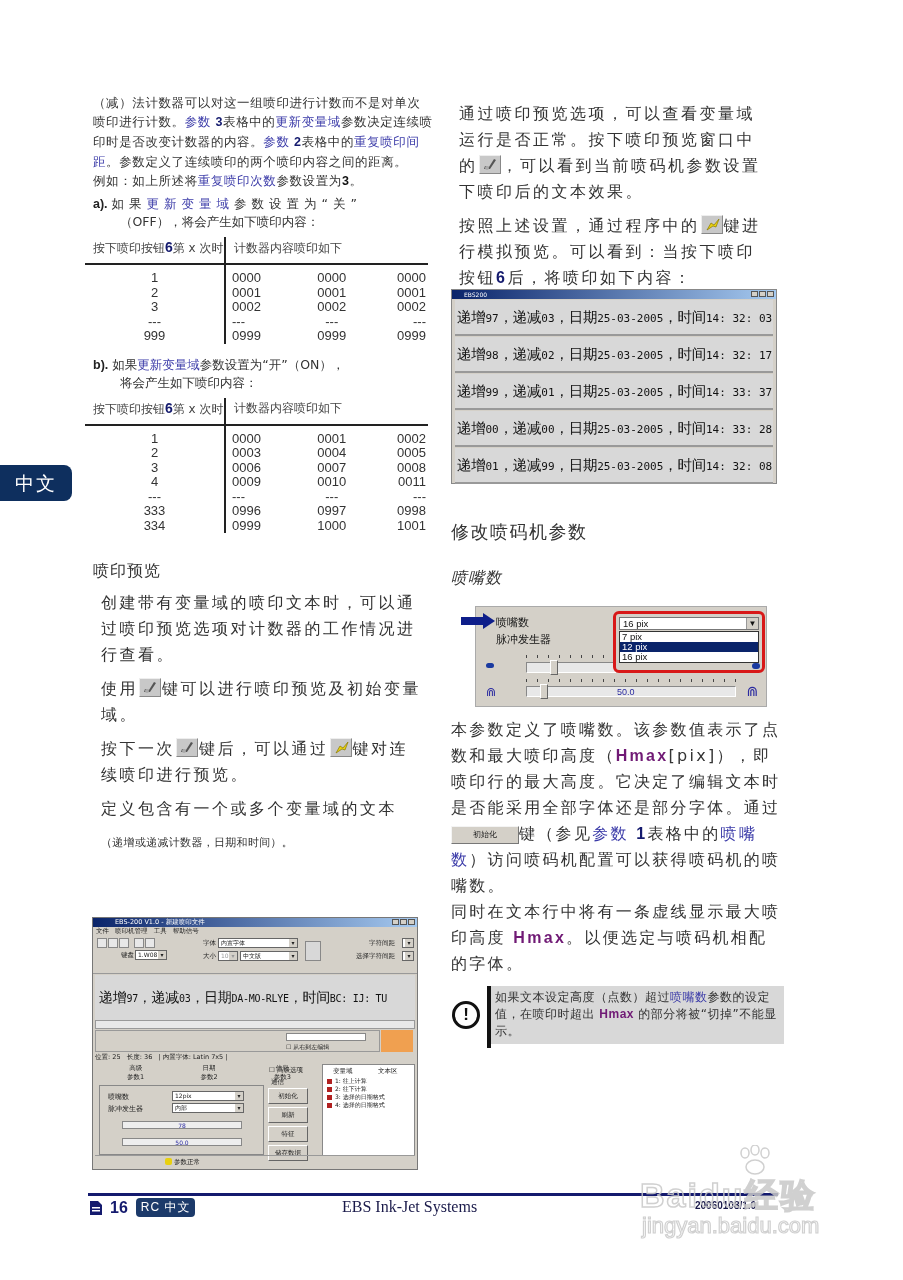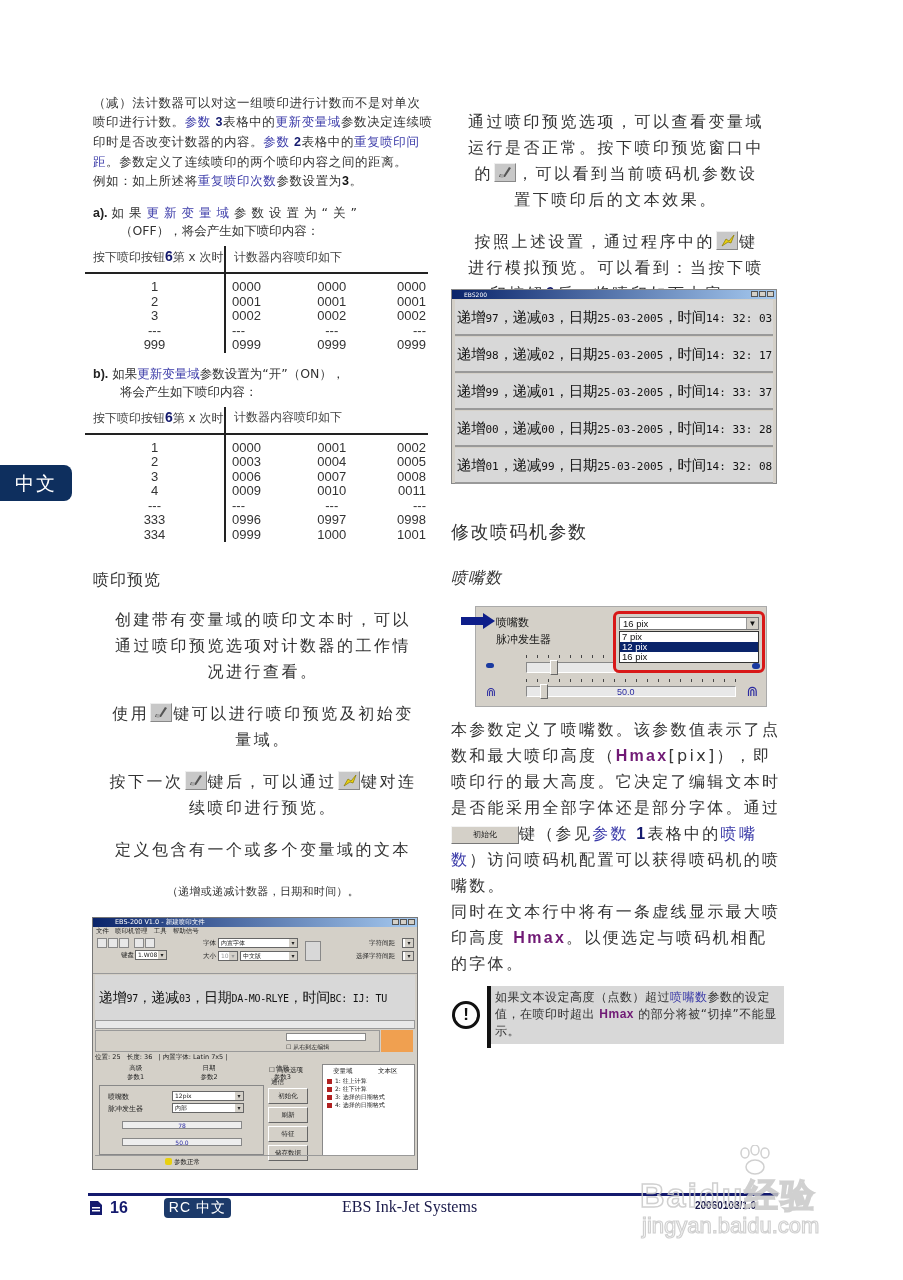--- a/index.html
+++ b/index.html
@@ -6,39 +6,39 @@
   html, body { width: 903px; height: 1280px; background: #ffffff; overflow: hidden; }
   body { position: relative; font-family: "DejaVu Sans", sans-serif; color: #333; }
 
   .link { color: #3a3aa8; }
   .num { font-family: "Liberation Sans", sans-serif; font-weight: bold; color: #141a6e; }
   .b { font-family: "Liberation Sans", sans-serif; font-weight: bold; color: #701a75; }
 
   
   .col-left { position: absolute; left: 93px; top: 93px; width: 340px; }
   .small-para { font-size: 12.5px; line-height: 19px; color: #333; letter-spacing: 0.6px; }
-  .item { font-size: 12.5px; line-height: 18px; margin-top: 13px; }
+  .item { font-size: 12.5px; line-height: 18px; margin-top: 4px; }
   .item .lbl { font-family: "Liberation Sans", sans-serif; font-weight: bold; color: #222; }
   .item .indent { padding-left: 27px; display: block; }
 
   table.cnt { border-collapse: collapse; width: 343px; margin-left: -8px; margin-top: 6px; font-family: "Liberation Sans", sans-serif; }
   table.cnt th { font-weight: normal; text-align: left; font-size: 12px; color: #444; padding: 2px 0 6px 8px; vertical-align: top; font-family: "DejaVu Sans", sans-serif; }
   table.cnt th.h1 { width: 140px; border-right: 2px solid #222; line-height: 17px; margin-top: 39px; }
   table.cnt th.h2 { vertical-align: middle; padding-left: 8px; }
   table.cnt thead tr { border-bottom: 2px solid #222; }
   table.cnt td { font-size: 13px; color: #333; line-height: 14.5px; padding: 0; }
   table.cnt td.c0 { text-align: center; border-right: 2px solid #222; }
   table.cnt td.c1 { padding-left: 6px; }
   table.cnt td.c2 { text-align: center; }
   table.cnt td.c3 { text-align: right; padding-right: 2px; }
   table.cnt tbody tr:first-child td { padding-top: 6px; }
 
   .sec-title { font-size: 16px; color: #333; margin-top: 22px; letter-spacing: 1px; }
   .big-para { font-size: 16px; line-height: 26px; color: #333; letter-spacing: 2.5px; margin-top: 8px; }
-  .big-para p { margin: 16px; text-align: center; }
+  .big-para p { margin: 8px; }
   .small-note { font-size: 11px; letter-spacing: 0.3px; color: #333; }
 
   .ico { display: inline-block; width: 22px; height: 19px; background: #c8c8c8; border: 1px solid #888; border-top-color: #eee; border-left-color: #eee; vertical-align: -3px; position: relative; margin: 0 1px; }
   .ico svg { position: absolute; left: 2px; top: 1px; }
 
   
   .app { position: absolute; left: 92px; top: 917px; width: 326px; height: 253px; background: #d4d0c8; border: 1px solid #777; font-size: 7px; color: #222; overflow: hidden; }
   .app .tbar { height: 9px; background: linear-gradient(90deg, #0a246a, #a6caf0); color: #fff; font-size: 6.5px; line-height: 9px; padding-left: 22px; position: relative; }
   .app .tbar .wbtn { position: absolute; right: 2px; top: 1px; display: flex; gap: 1px; }
   .app .tbar .wbtn span { width: 7px; height: 6px; background: #d4d0c8; border: 1px solid #555; display: block; }
@@ -100,21 +100,21 @@
   .note { position: absolute; left: 452px; top: 986px; width: 334px; height: 60px; }
   .note .nicon { position: absolute; left: 0; top: 15px; width: 28px; height: 28px; border: 3px solid #111; border-radius: 50%; text-align: center; font-family: "Liberation Sans", sans-serif; font-weight: bold; font-size: 17px; line-height: 22px; color: #111; }
   .note .nbar { position: absolute; left: 35px; top: 0; width: 4px; height: 62px; background: #111; }
   .note .nbox { position: absolute; left: 39px; top: 0; width: 293px; height: 58px; background: #d8d8d8; padding: 3px 4px; font-size: 12px; line-height: 17px; color: #333; letter-spacing: 0.5px; }
 
   
   .side-tab { position: absolute; left: 0; top: 465px; width: 72px; height: 36px; background: #0e2f5e; border-radius: 0 8px 8px 0; color: #fff; font-size: 19px; text-align: center; line-height: 36px; letter-spacing: 2px; }
   .foot-line { position: absolute; left: 88px; top: 1193px; width: 690px; height: 3px; background: #141a6e; }
   .foot-left { position: absolute; left: 90px; top: 1198px; display: flex; align-items: center; gap: 8px; }
   .foot-left .pg { font-family: "Liberation Sans", sans-serif; font-weight: bold; font-size: 16px; color: #141a6e; }
-  .foot-left .rc { background: #1c3a6a; color: #fff; font-size: 14px; padding: 1px 5px; border-radius: 4px; font-family: "Liberation Sans", sans-serif; letter-spacing: 1px; margin-left: 28px; }
+  .foot-left .rc { background: #1c3a6a; color: #fff; font-size: 12px; padding: 1px 5px; border-radius: 4px; font-family: "Liberation Sans", sans-serif; letter-spacing: 1px; }
   .foot-center { position: absolute; left: 342px; top: 1198px; font-family: Liberation Serif, serif; font-size: 16px; color: #1a1a4a; }
   .foot-right { position: absolute; left: 695px; top: 1200px; font-family: "Liberation Sans", sans-serif; font-size: 10px; color: #1a1a4a; font-weight: bold; }
 
   .watermark { position: absolute; left: 640px; top: 1145px; width: 230px; height: 100px; color: #ccc; opacity: 0.85; }
   .watermark .w1 { position: absolute; left: 0; top: 28px; font-family: "Liberation Sans", sans-serif; font-size: 34px; font-weight: bold; color: transparent; -webkit-text-stroke: 1.5px #c8c8c8; letter-spacing: 2px; }
   .watermark .w2 { position: absolute; left: 2px; top: 68px; font-family: "Liberation Sans", sans-serif; font-size: 22px; color: transparent; -webkit-text-stroke: 1.2px #c8c8c8; }
   .watermark .paw { position: absolute; left: 95px; top: 0; width: 40px; height: 30px; }
 </style>
 </head>
 <body>

